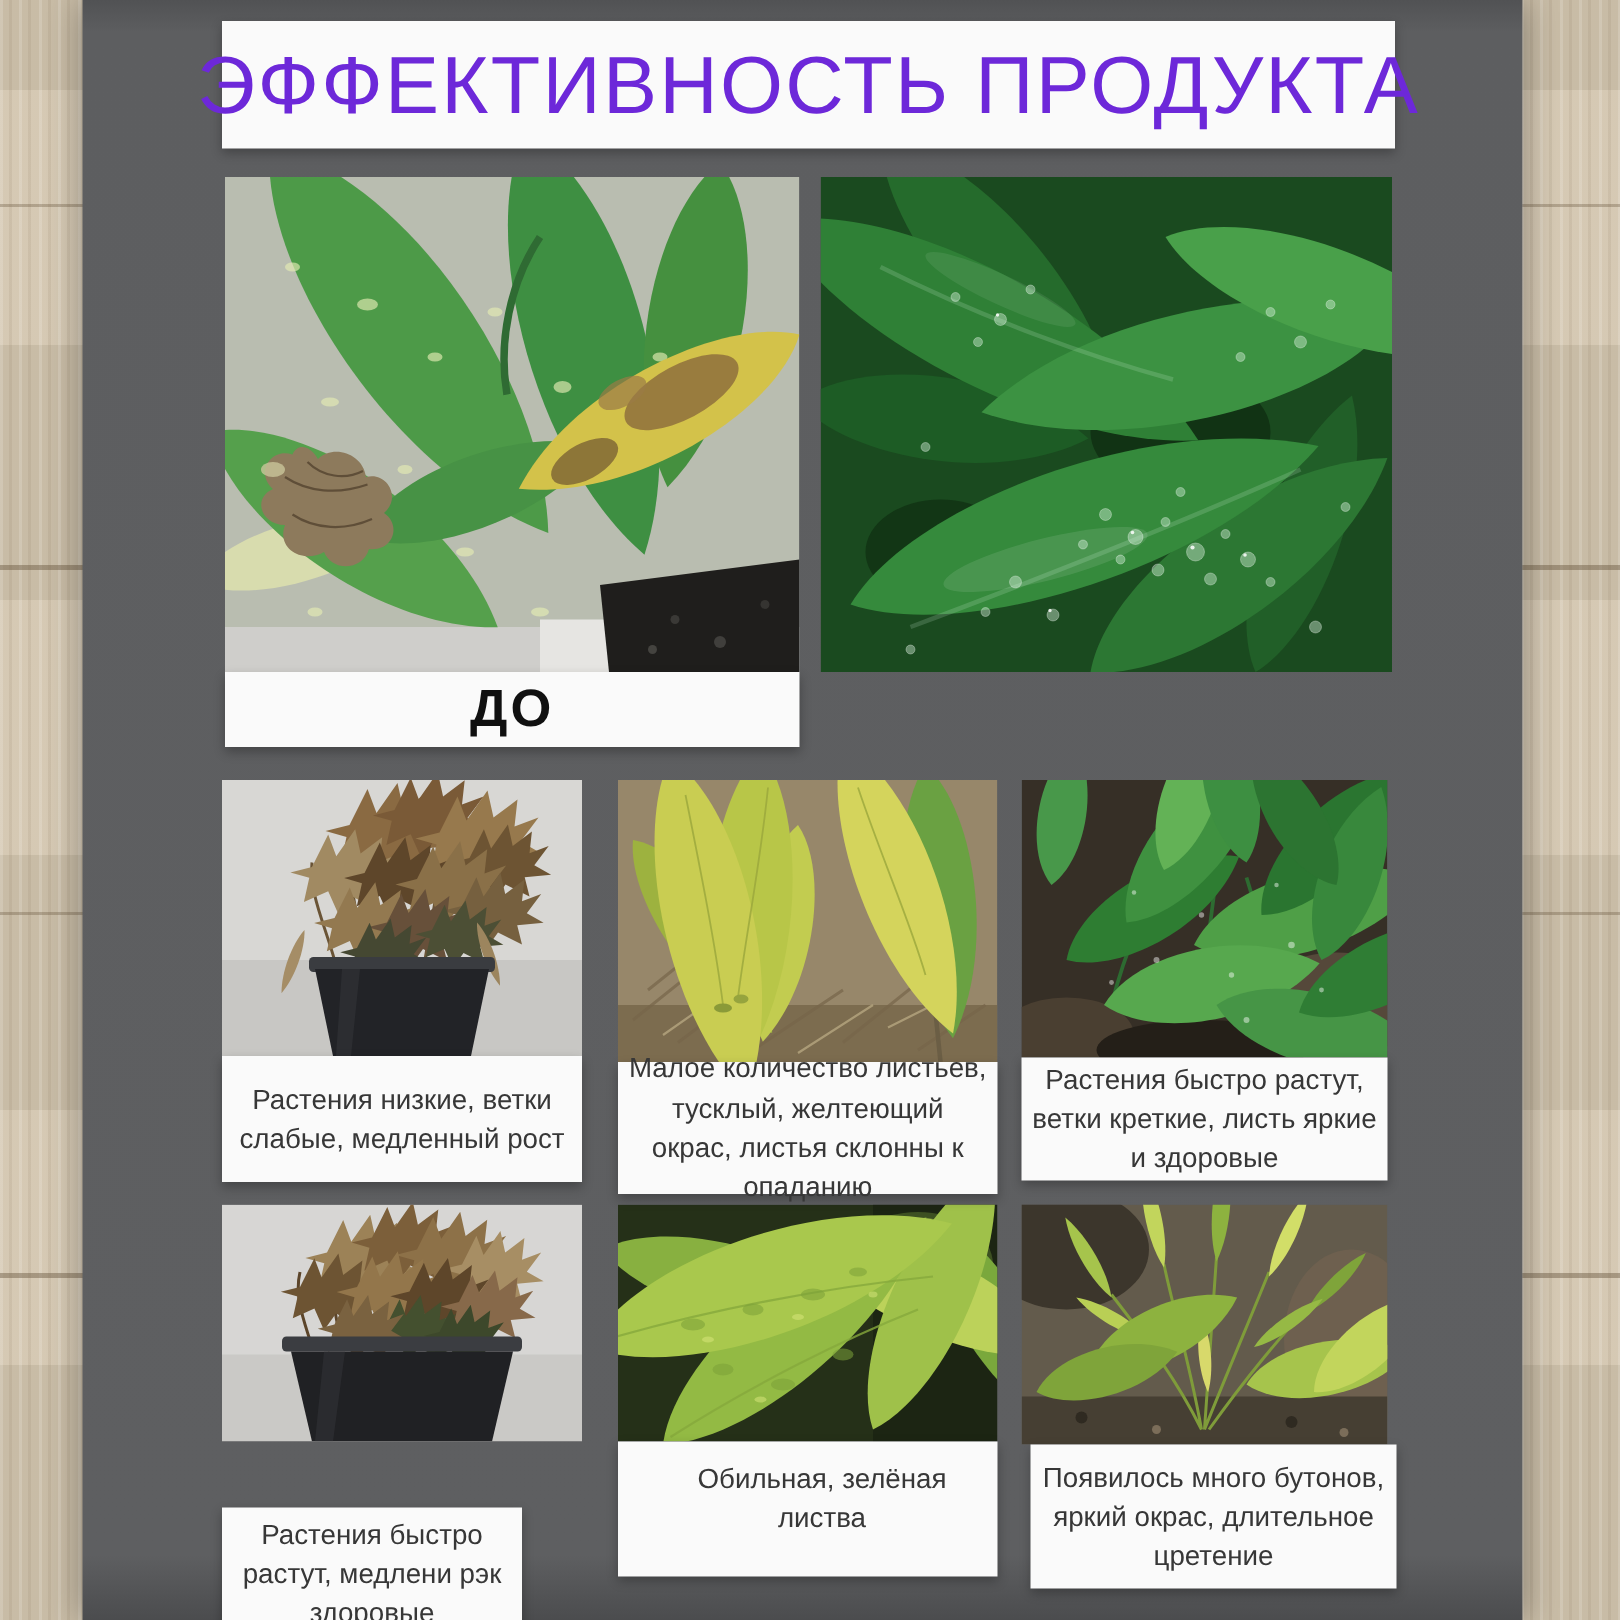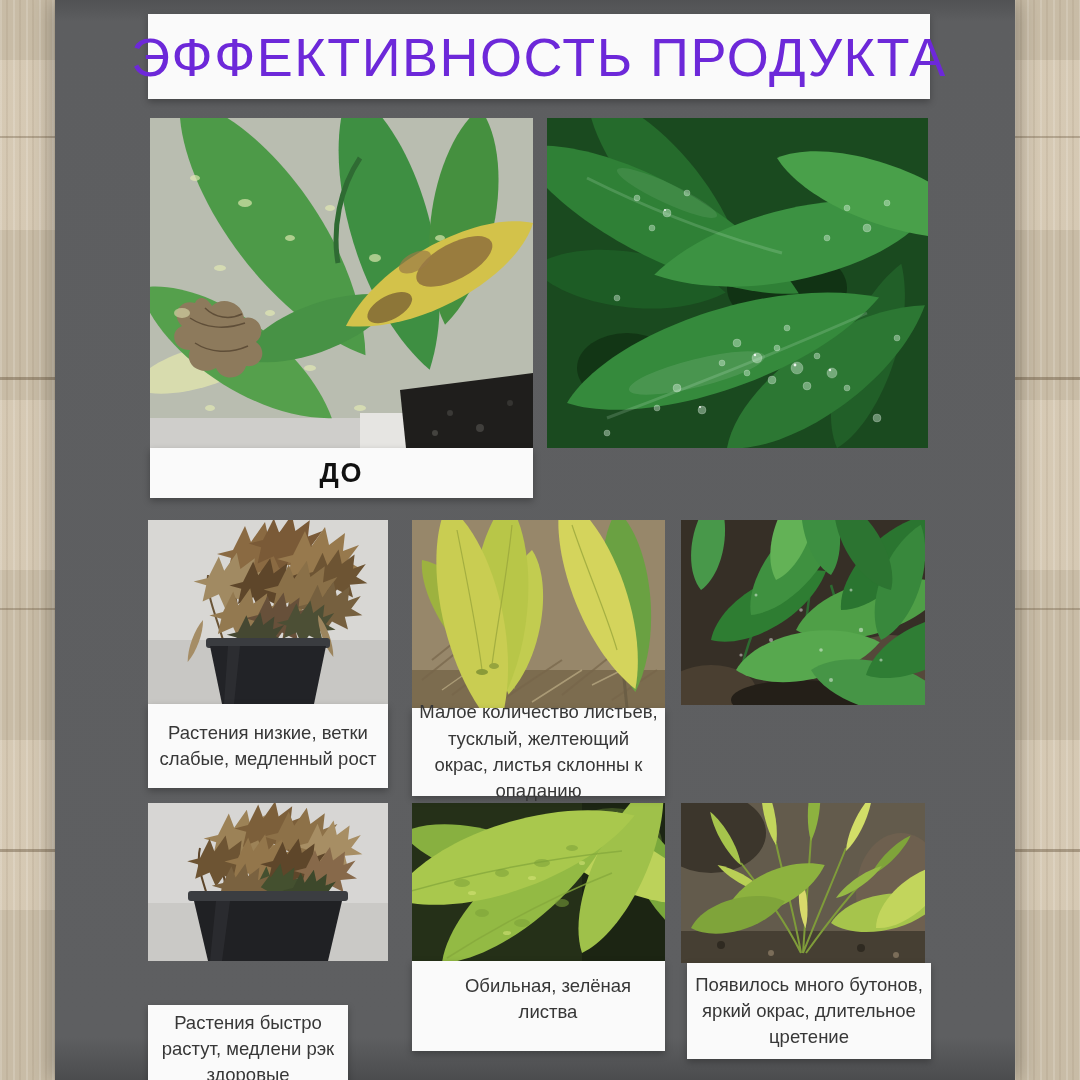--- a/index.html
+++ b/index.html
@@ -12,21 +12,21 @@
       repeating-linear-gradient(0deg, rgba(0,0,0,0.05) 0 170px, rgba(255,255,255,0.06) 170px 340px);
   }
   .card{position:absolute;left:55px;top:0;width:960px;height:1080px;
     background:linear-gradient(#515254 0%, #5d5e60 2%, #5e5f61 96%, #4b4c4e 100%);
     box-shadow:0 0 22px rgba(0,0,0,0.38);}
   .panel{position:absolute;background:#fafafa;box-shadow:0 3px 7px rgba(0,0,0,0.28);}
   .title-banner{left:93px;top:14px;width:782px;height:85px;display:flex;align-items:center;justify-content:center;}
   .title-banner span{font-size:54px;letter-spacing:1.5px;color:#6d28d9;white-space:nowrap;}
   .photo{position:absolute;overflow:hidden;}
   .photo svg{display:block;width:100%;height:100%;}
-  .ba-label{display:flex;align-items:center;justify-content:center;font-size:27px;font-weight:600;letter-spacing:2px;color:#101010;}
+  .ba-label{display:flex;align-items:center;justify-content:center;font-size:35px;font-weight:600;letter-spacing:2px;color:#101010;}
   .caption{display:flex;align-items:center;justify-content:center;text-align:center;
     font-size:18.5px;line-height:1.42;color:#373737;padding:4px 7px;box-sizing:border-box;}
   .caption.top{align-items:flex-start;padding-top:12px;padding-left:26px;}
   
   .before-photo{left:95px;top:118px;width:383px;height:330px;}
   .after-photo{left:492px;top:118px;width:381px;height:330px;}
   .before-label{left:95px;top:448px;width:383px;height:50px;}
   .after-label{left:492px;top:448px;width:381px;height:50px;}
   .r1c1-img{left:93px;top:520px;width:240px;height:184px;}
   .r1c2-img{left:357px;top:520px;width:253px;height:188px;}
@@ -468,20 +468,23 @@
           </g>
       </svg>
     </figure>
 
     <div class="panel caption r1c1-cap">
       <span>Растения низкие, ветки слабые, медленный рост</span>
     </div>
     <div class="panel caption r1c2-cap">
       <span>Малое количество листьев, тусклый, желтеющий окрас, листья склонны к опаданию</span>
     </div>
+    <div class="panel caption r1c3-cap">
+      <span>Растения быстро растут, ветки креткие, листь яркие и здоровые</span>
+    </div>
     <div class="panel caption r2c1-cap">
       <span>Растения быстро растут, медлени рэк здоровые</span>
     </div>
     <div class="panel caption top r2c2-cap">
       <span>Обильная, зелёная листва</span>
     </div>
     <div class="panel caption r2c3-cap">
       <span>Появилось много бутонов, яркий окрас, длительное цретение</span>
     </div>
 

